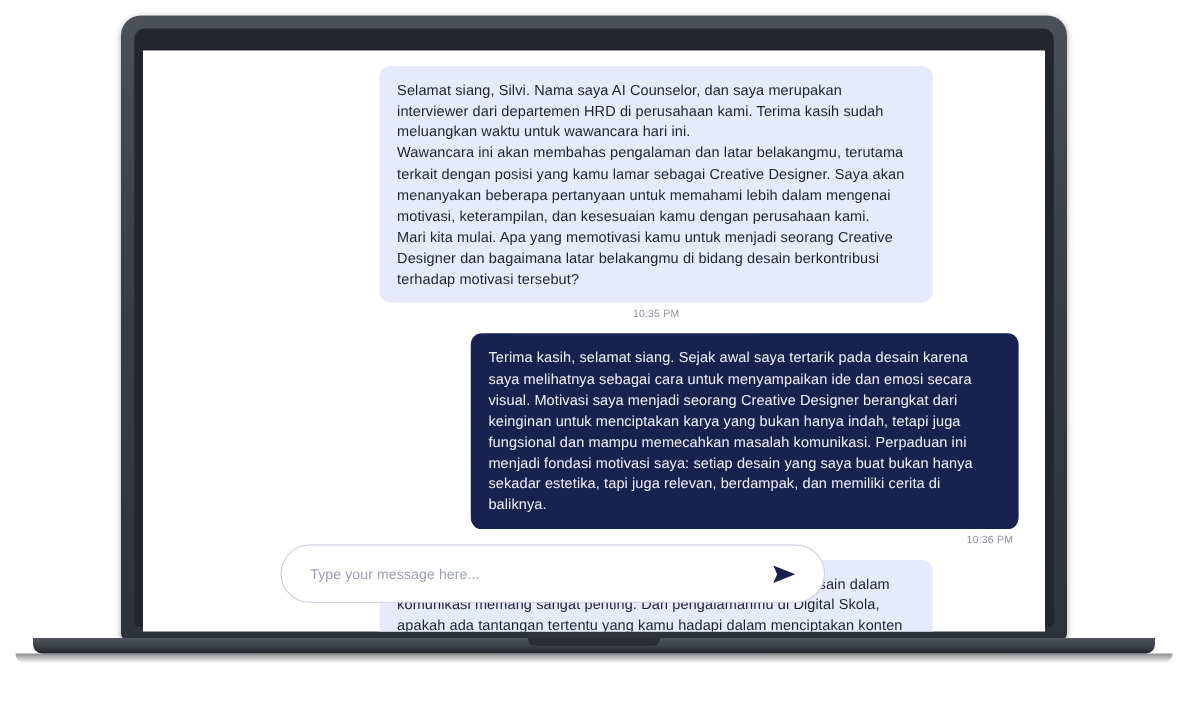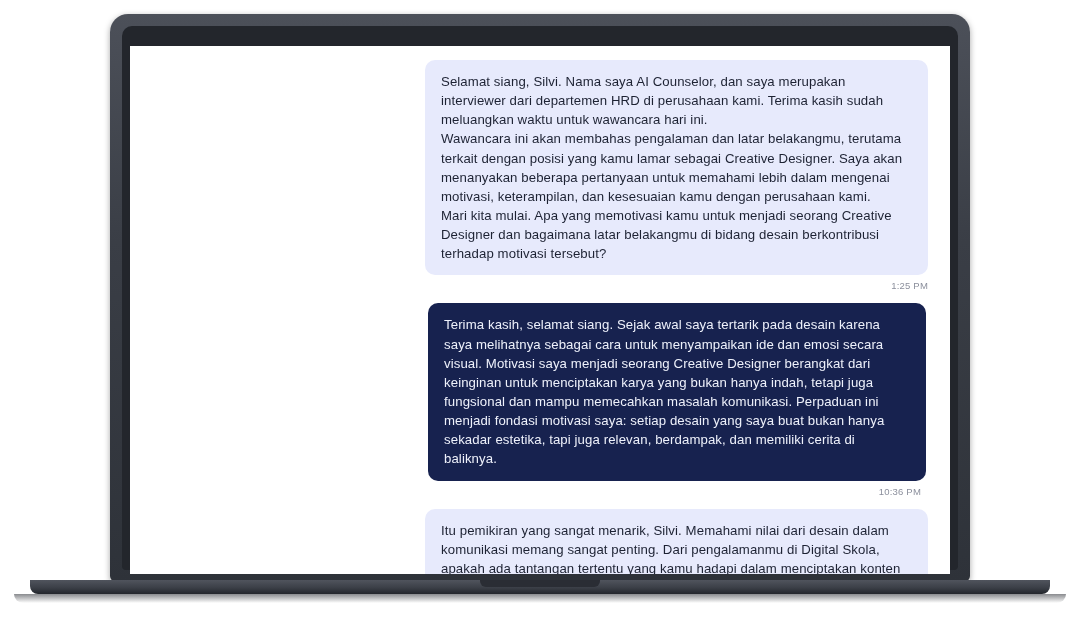--- a/index.html
+++ b/index.html
@@ -117,21 +117,21 @@
   }
   .messages {
     padding: 0 22px;
   }
 
   .msg-row {
     display: flex;
     flex-direction: column;
     margin-bottom: 2px;
   }
-  .msg-row.bot { align-items: flex-end; }
+  .msg-row.bot { align-items: center; }
   .msg-row.user { align-items: flex-end; justify-content: space-between; }
 
   .bubble {
     box-sizing: border-box;
     border-radius: 10px;
     padding: 12px 16px;
     font-size: 13.2px;
     line-height: 1.45;
     letter-spacing: 0.1px;
     white-space: pre-line;
@@ -211,35 +211,43 @@
 
       <div class="screen">
         <div class="chat">
 
           <div class="messages">
 
             <div class="msg-row bot">
               <div class="bubble bot">Selamat siang, Silvi. Nama saya AI Counselor, dan saya merupakan interviewer dari departemen HRD di perusahaan kami. Terima kasih sudah meluangkan waktu untuk wawancara hari ini.
 Wawancara ini akan membahas pengalaman dan latar belakangmu, terutama terkait dengan posisi yang kamu lamar sebagai Creative Designer. Saya akan menanyakan beberapa pertanyaan untuk memahami lebih dalam mengenai motivasi, keterampilan, dan kesesuaian kamu dengan perusahaan kami.
 Mari kita mulai. Apa yang memotivasi kamu untuk menjadi seorang Creative Designer dan bagaimana latar belakangmu di bidang desain berkontribusi terhadap motivasi tersebut?</div>
-              <div class="timestamp bot">1:25 PM</div>
+              <div class="timestamp bot">10:35 PM</div>
             </div>
 
             <div class="msg-row user">
               <div class="bubble user">Terima kasih, selamat siang. Sejak awal saya tertarik pada desain karena saya melihatnya sebagai cara untuk menyampaikan ide dan emosi secara visual. Motivasi saya menjadi seorang Creative Designer berangkat dari keinginan untuk menciptakan karya yang bukan hanya indah, tetapi juga fungsional dan mampu memecahkan masalah komunikasi. Perpaduan ini menjadi fondasi motivasi saya: setiap desain yang saya buat bukan hanya sekadar estetika, tapi juga relevan, berdampak, dan memiliki cerita di baliknya.</div>
               <div class="timestamp user">10:36 PM</div>
             </div>
 
             <div class="msg-row bot">
               <div class="bubble bot">Itu pemikiran yang sangat menarik, Silvi. Memahami nilai dari desain dalam komunikasi memang sangat penting. Dari pengalamanmu di Digital Skola, apakah ada tantangan tertentu yang kamu hadapi dalam menciptakan konten visual yang menarik? Bagaimana kamu mengatasinya?</div>
 
             </div>
 
           </div>
 
+          <div class="composer">
+            <input class="composer-input" type="text" placeholder="Type your message here..." style="">
+            <button class="send-button">
+              <svg width="22" height="18" viewBox="0 0 22 18">
+                <path d="M1 1 L21 9 L1 17 L4.5 9 Z" fill="#17224f"></path>
+              </svg>
+            </button>
+          </div>
 
         </div>
       </div>
     </div>
   </div>
 
   <div class="laptop-base">
     <div class="base-bar">
       <div class="base-notch"></div>
     </div>

